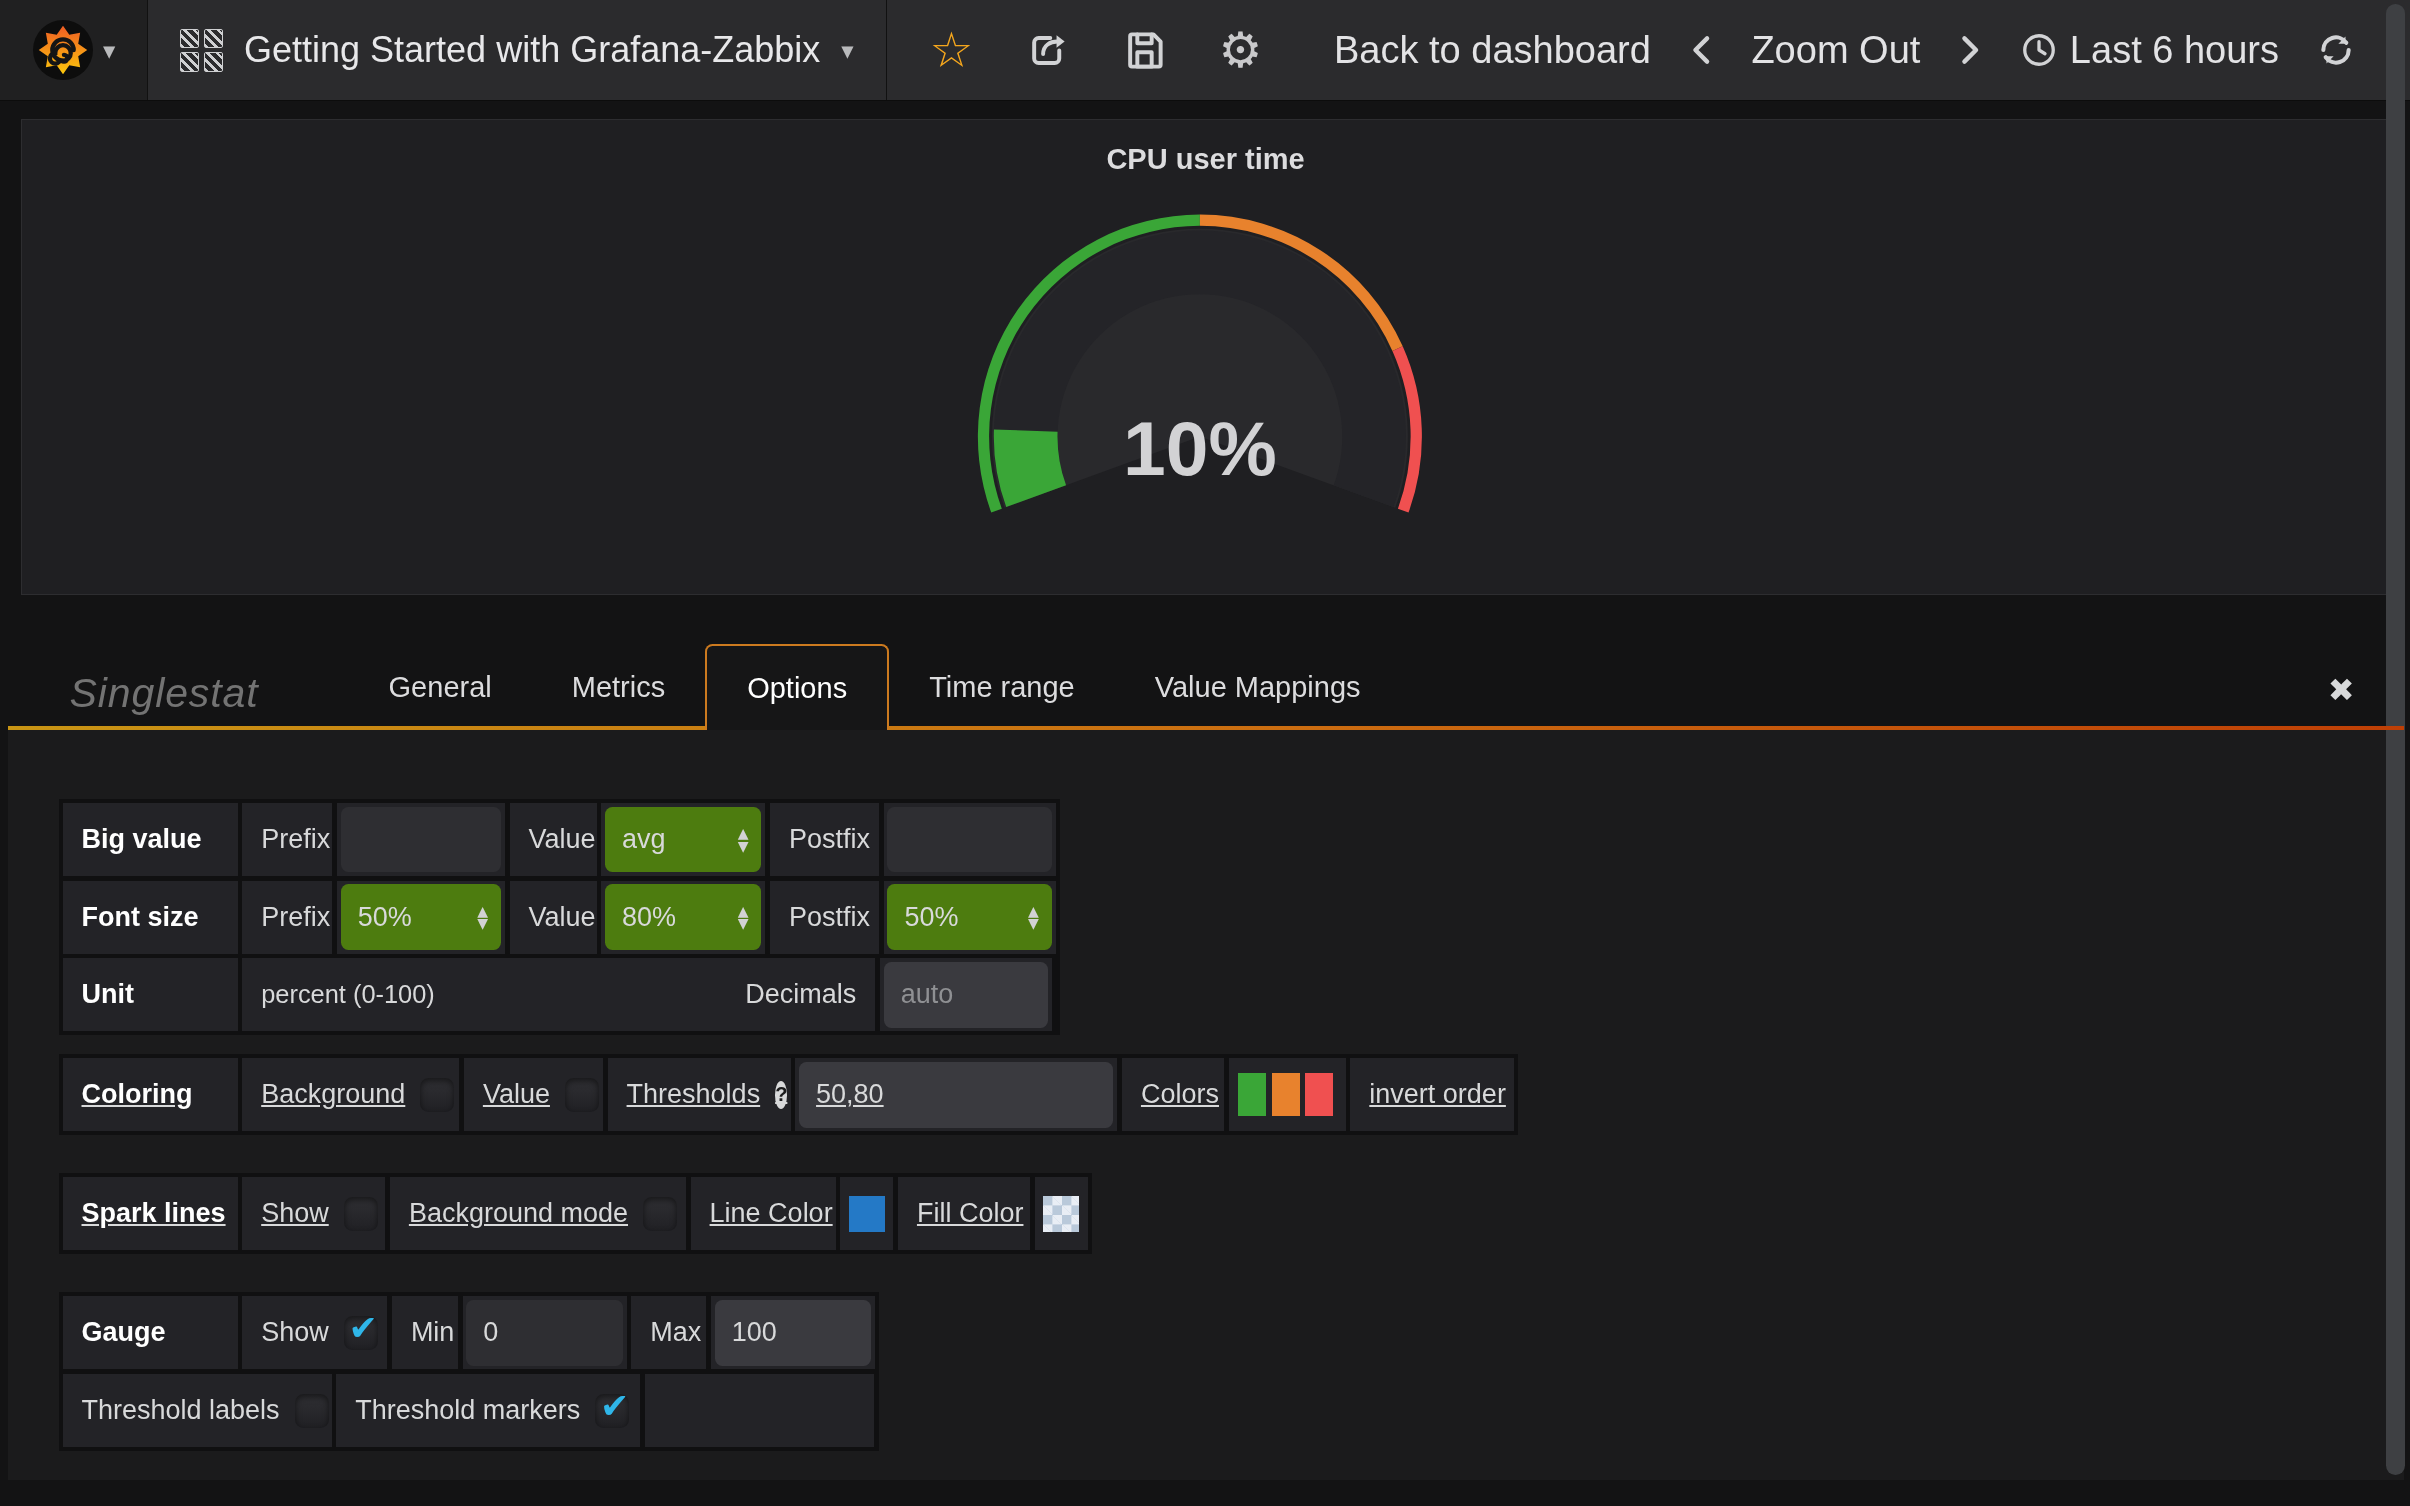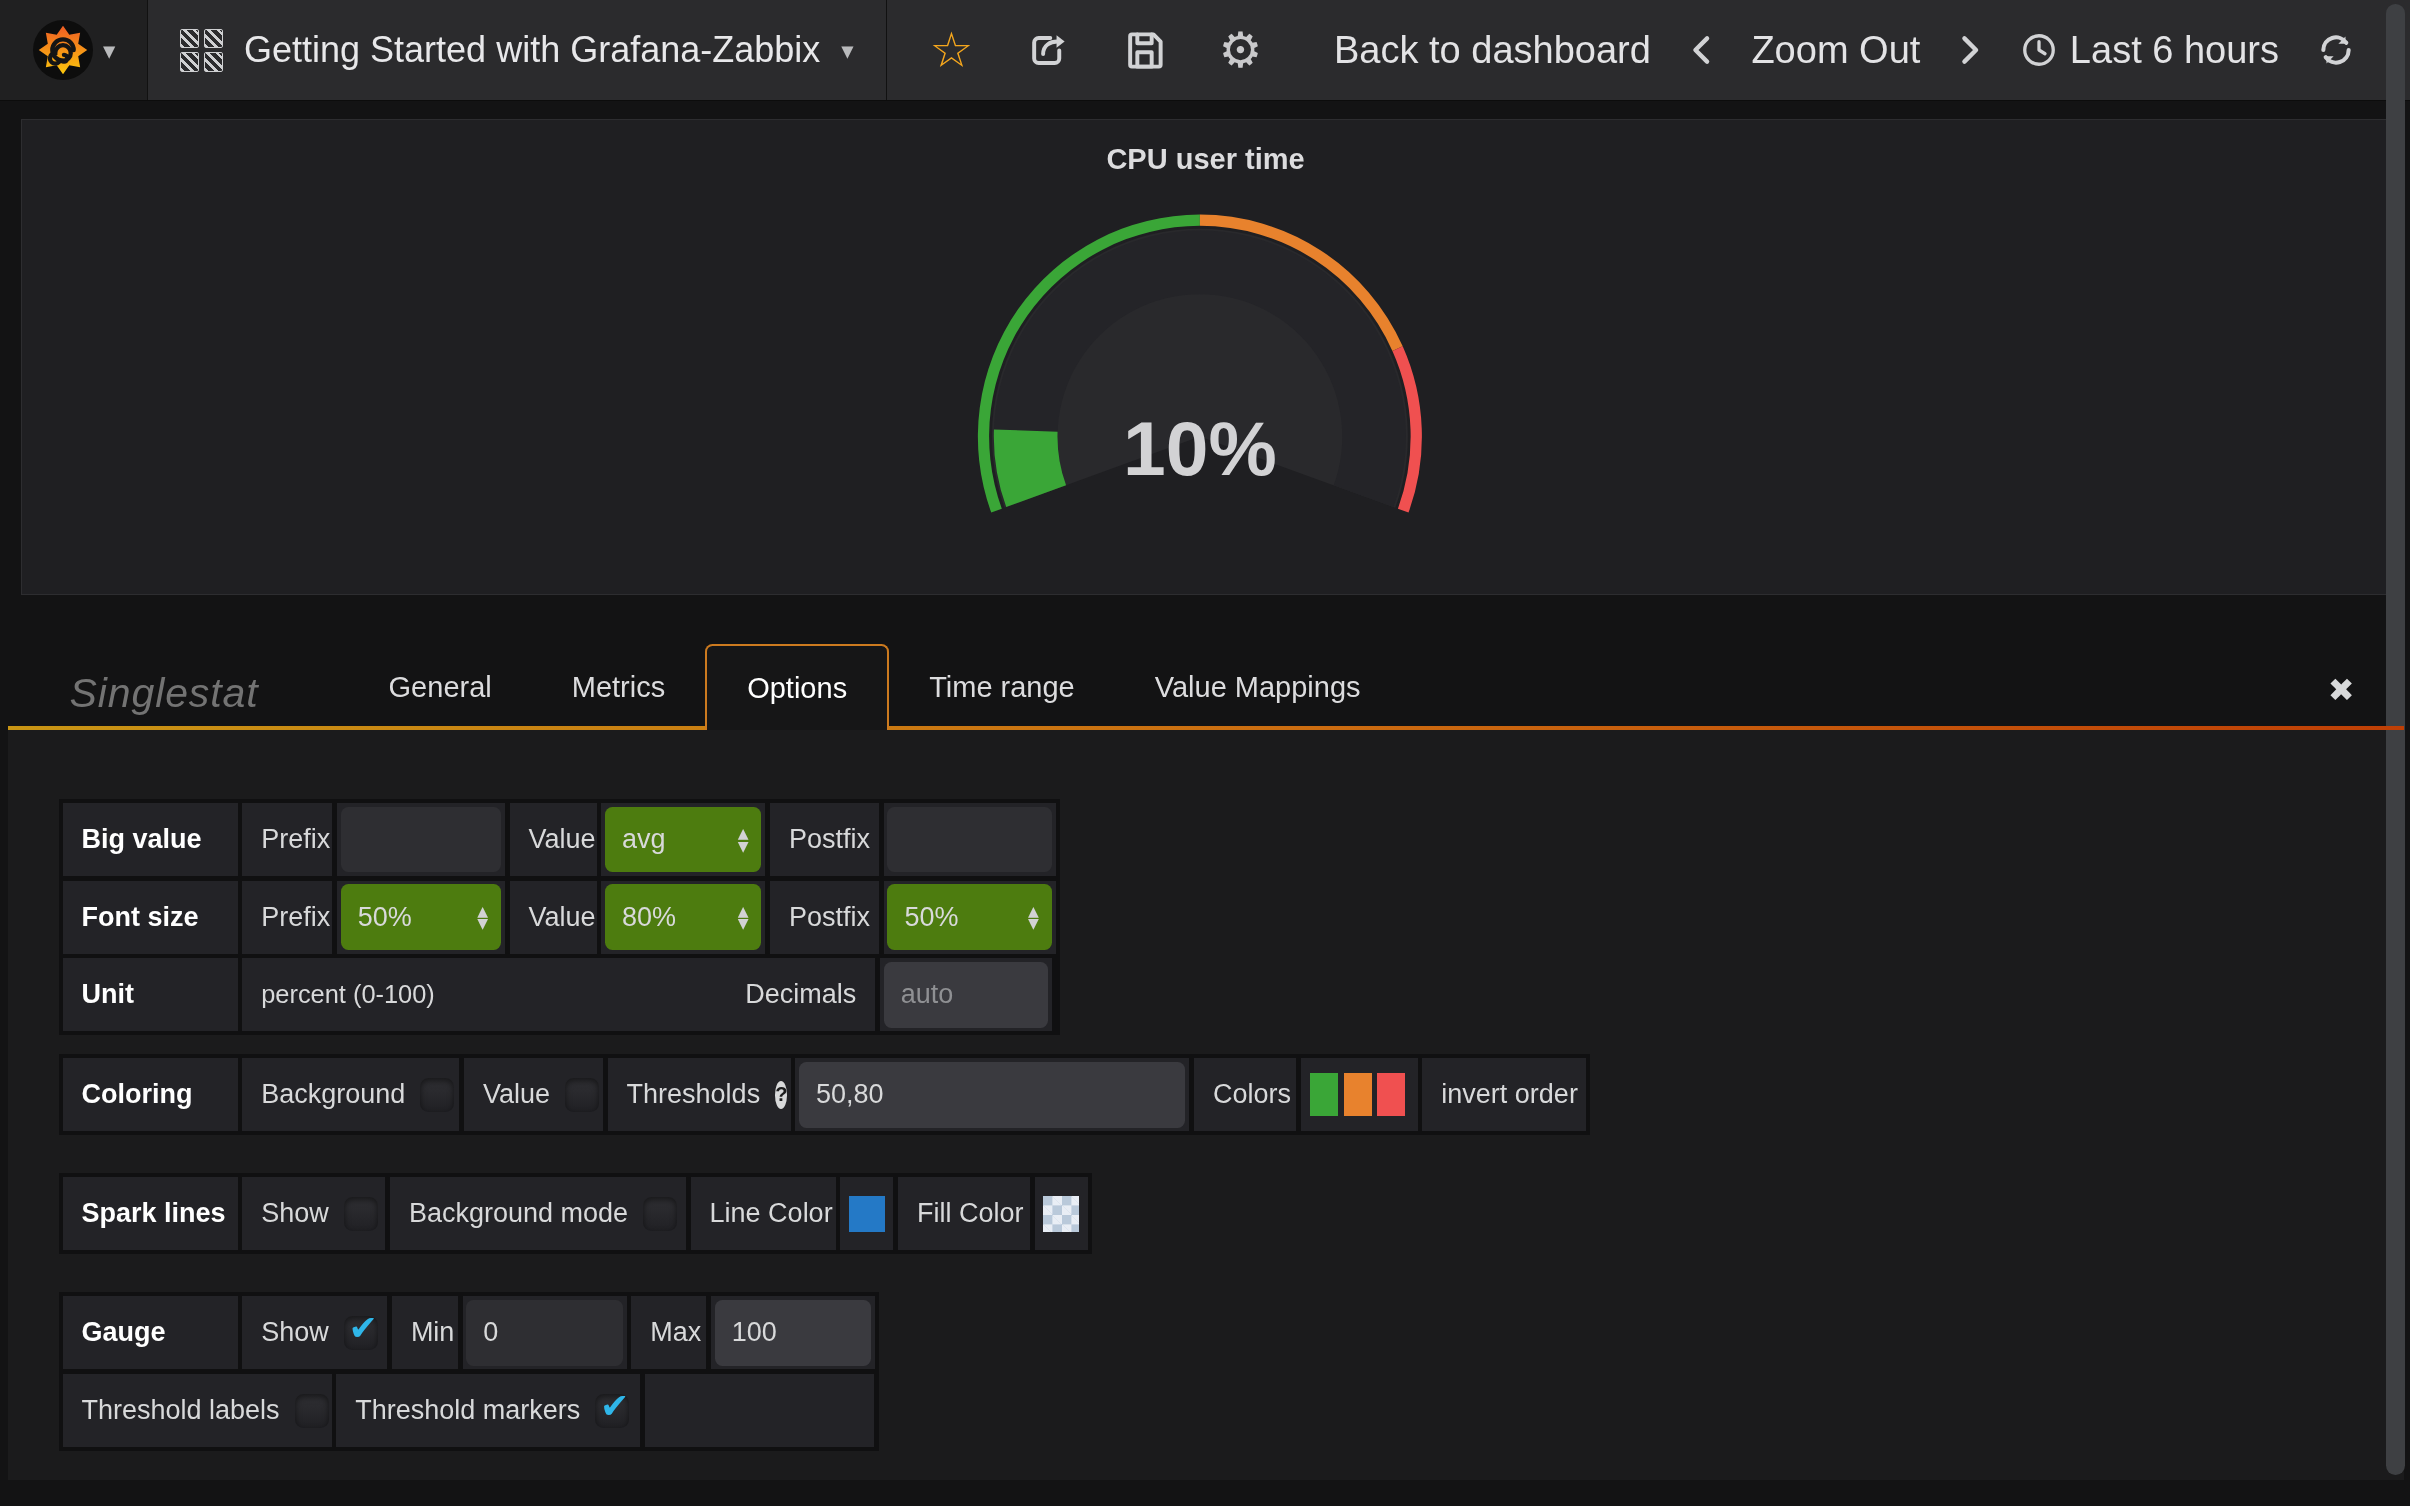--- a/index.html
+++ b/index.html
@@ -76,21 +76,21 @@
     font-size:35px; color:#2fb6e9; font-family:"DejaVu Sans",sans-serif; }
   .help-icon { width:28px; height:28px; border-radius:50%; background:#d8d9da; color:#1b1b1c;
     font-size:20px; font-weight:bold; display:flex; align-items:center; justify-content:center; cursor:pointer; }
   .swatch { width:28px; height:43px; cursor:pointer; }
   .swatch-sq { width:36px; height:36px; cursor:pointer; }
   .checker { background-color:#b9c9da;
     background-image:linear-gradient(45deg,#e9eef5 25%,transparent 25%,transparent 75%,#e9eef5 75%),
                      linear-gradient(45deg,#e9eef5 25%,transparent 25%,transparent 75%,#e9eef5 75%);
     background-size:19px 19px; background-position:0 0,9.4px 9.4px; }
   .link-cell { cursor:pointer; }
-  .mb20 { margin-bottom:19px; } .mb40 { margin-bottom:38px; }
+  .mb20 { margin-bottom:19px; } .mb40 { margin-bottom:38px;text-decoration:underline; }
 
   
   .scrollbar { position:absolute; right:5.6px; top:3.8px; width:19px; height:1471px;
     background:#3e4043; border-radius:9.4px; }
 </style>
 </head>
 <body>
 
 <div class="navbar">
   <div class="logo-block">
@@ -282,21 +282,21 @@
           <span class="checkbox"></span>
         </div>
         <div class="cell" style="width:139px; justify-content:space-between">
           <span>Value</span>
           <span class="checkbox"></span>
         </div>
         <div class="cell" style="width:183px; justify-content:space-between">
           <span>Thresholds</span>
           <span class="help-icon">?</span>
         </div>
-        <div class="cell input-cell" style="width:394px">
+        <div class="cell input-cell" style="width:322px">
             <input class="tin lite" value="50,80" style="">
           </div>
         <div class="cell" style="width:102px">Colors</div>
         <div class="cell" style="width:117px; gap:5.6px; padding:0 9.4px">
           <span class="swatch" style="background: rgb(58, 166, 55);"></span>
           <span class="swatch" style="background: rgb(232, 130, 45);"></span>
           <span class="swatch" style="background: rgb(240, 80, 80);"></span>
         </div>
         <div class="cell link-cell" style="width:164px">invert order</div>
       </div>

